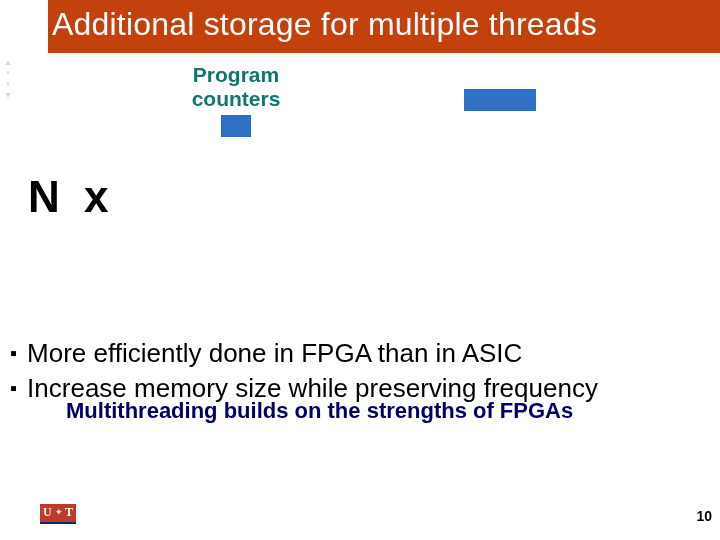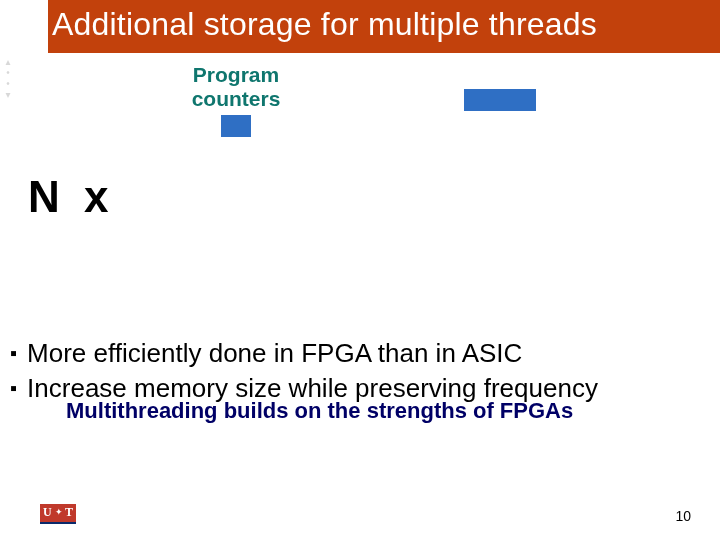--- a/index.html
+++ b/index.html
@@ -20,21 +20,21 @@
   .bullets li { list-style: none; font-size: 26px; line-height: 1.35; color: #000; padding-left: 22px; text-indent: -22px; }
   .bullets li::before { content: "\25AA"; font-size: 20px; padding-right: 10px; position: relative; top: -2px; }
   .callout { position: absolute; left: 66px; top: 398px; font-size: 22px; font-weight: bold; color: #000066; }
   .footer { position: absolute; left: 0; right: 0; bottom: 0; height: 40px; }
   .logo { position: absolute; left: 40px; bottom: 18px; width: 36px; height: 18px; }
   .logo-bg { width: 36px; height: 18px; background: #c0392b; position: absolute; }
   .logo-u { position: absolute; left: 3px; top: 1px; color: #fff; font-size: 12px; font-weight: bold; font-family: Georgia, serif; }
   .logo-t { position: absolute; right: 3px; top: 1px; color: #fff; font-size: 12px; font-weight: bold; font-family: Georgia, serif; }
   .logo-leaf { position: absolute; left: 15px; top: 3px; color: #fff; font-size: 9px; }
   .logo-underline { position: absolute; left: 40px; bottom: 16px; width: 36px; height: 2px; background: #0a2a6b; }
-  .pagenum { position: absolute; right: 29px; bottom: 16px; font-size: 14px; font-weight: normal; color: #000; }
+  .pagenum { position: absolute; right: 8px; bottom: 16px; font-size: 14px; font-weight: bold; color: #000; }
   .ghost-ctrl { position: absolute; left: 2px; top: 56px; width: 12px; height: 60px; opacity: 0.15; }
   .ghost-ctrl span { display:block; font-size: 10px; text-align:center; }
 </style>
 </head>
 <body>
 
 <div class="slide">
 
   <div class="title-bar">Additional storage for multiple threads</div>
 

